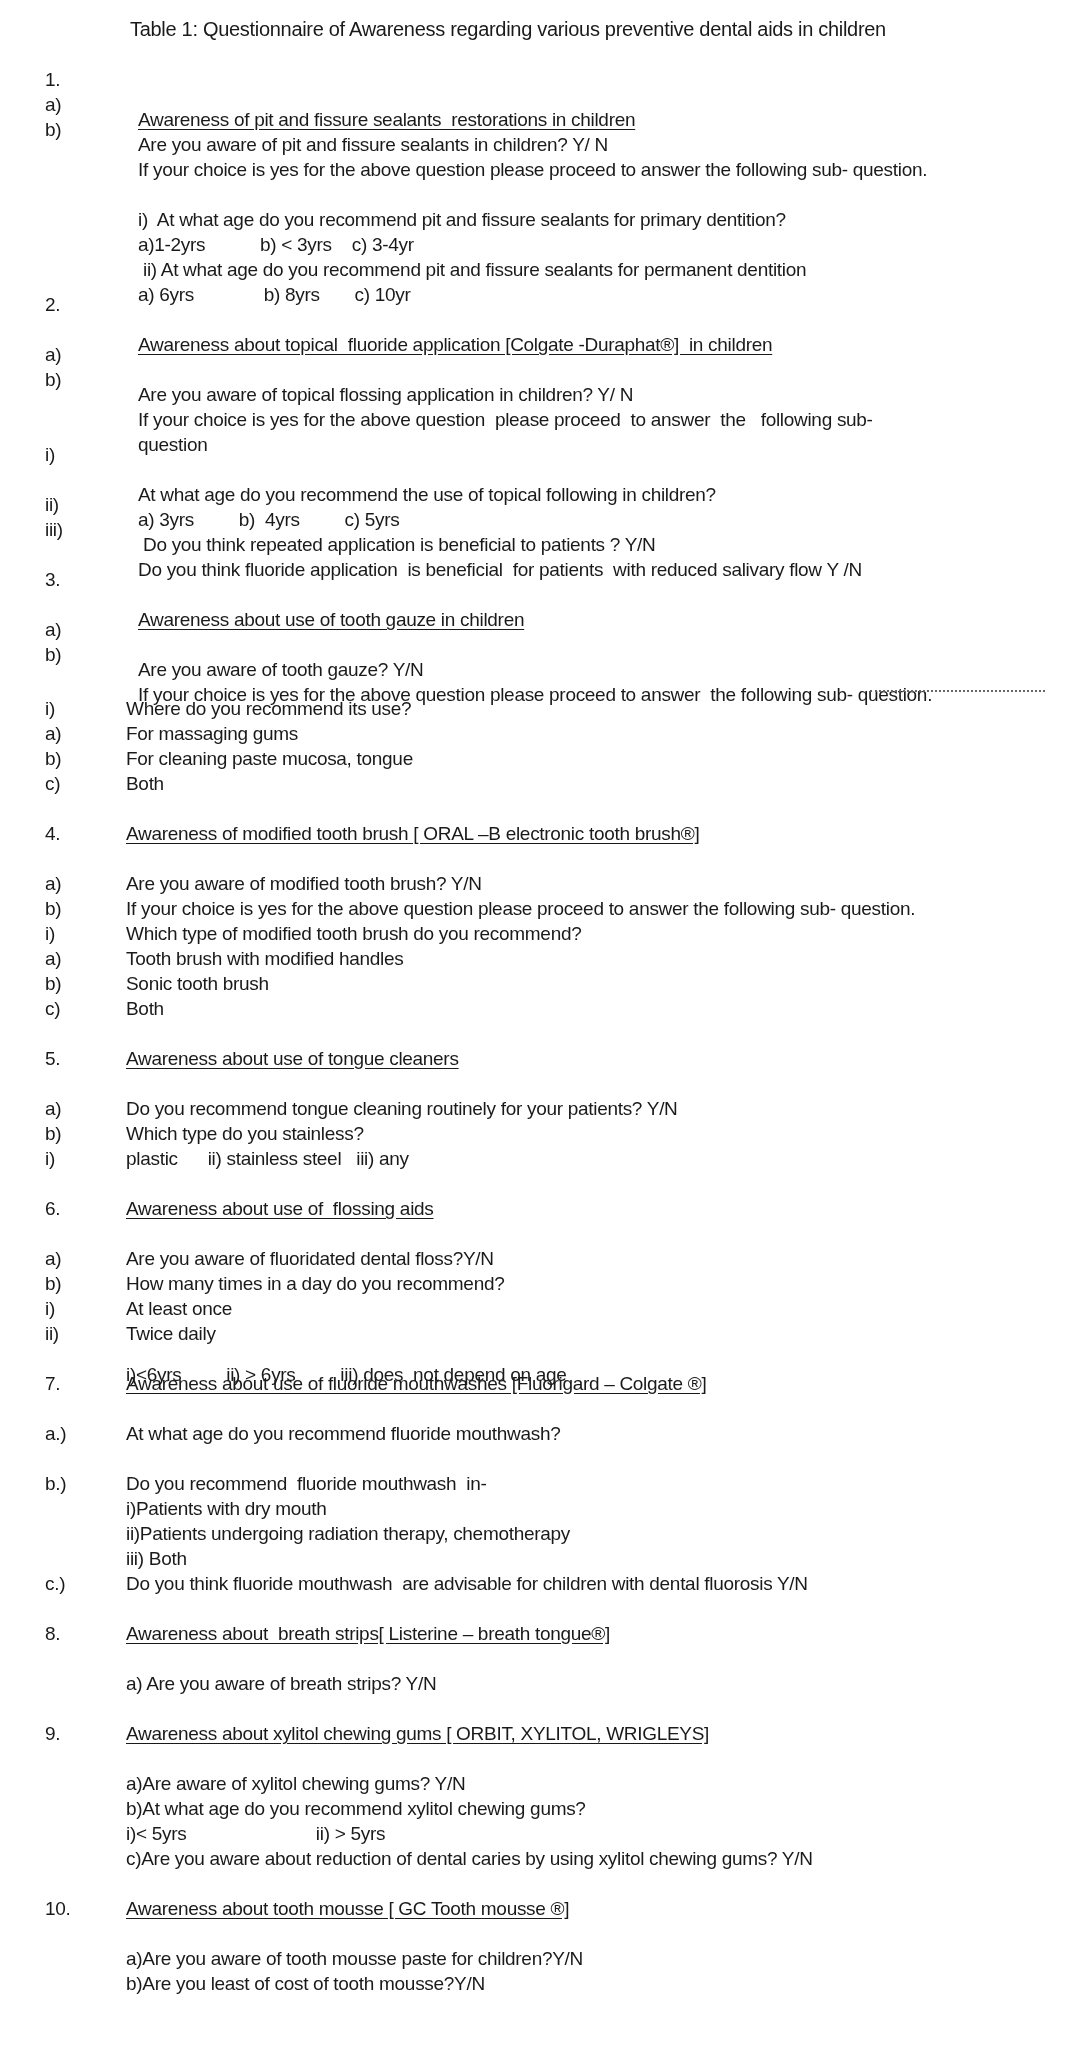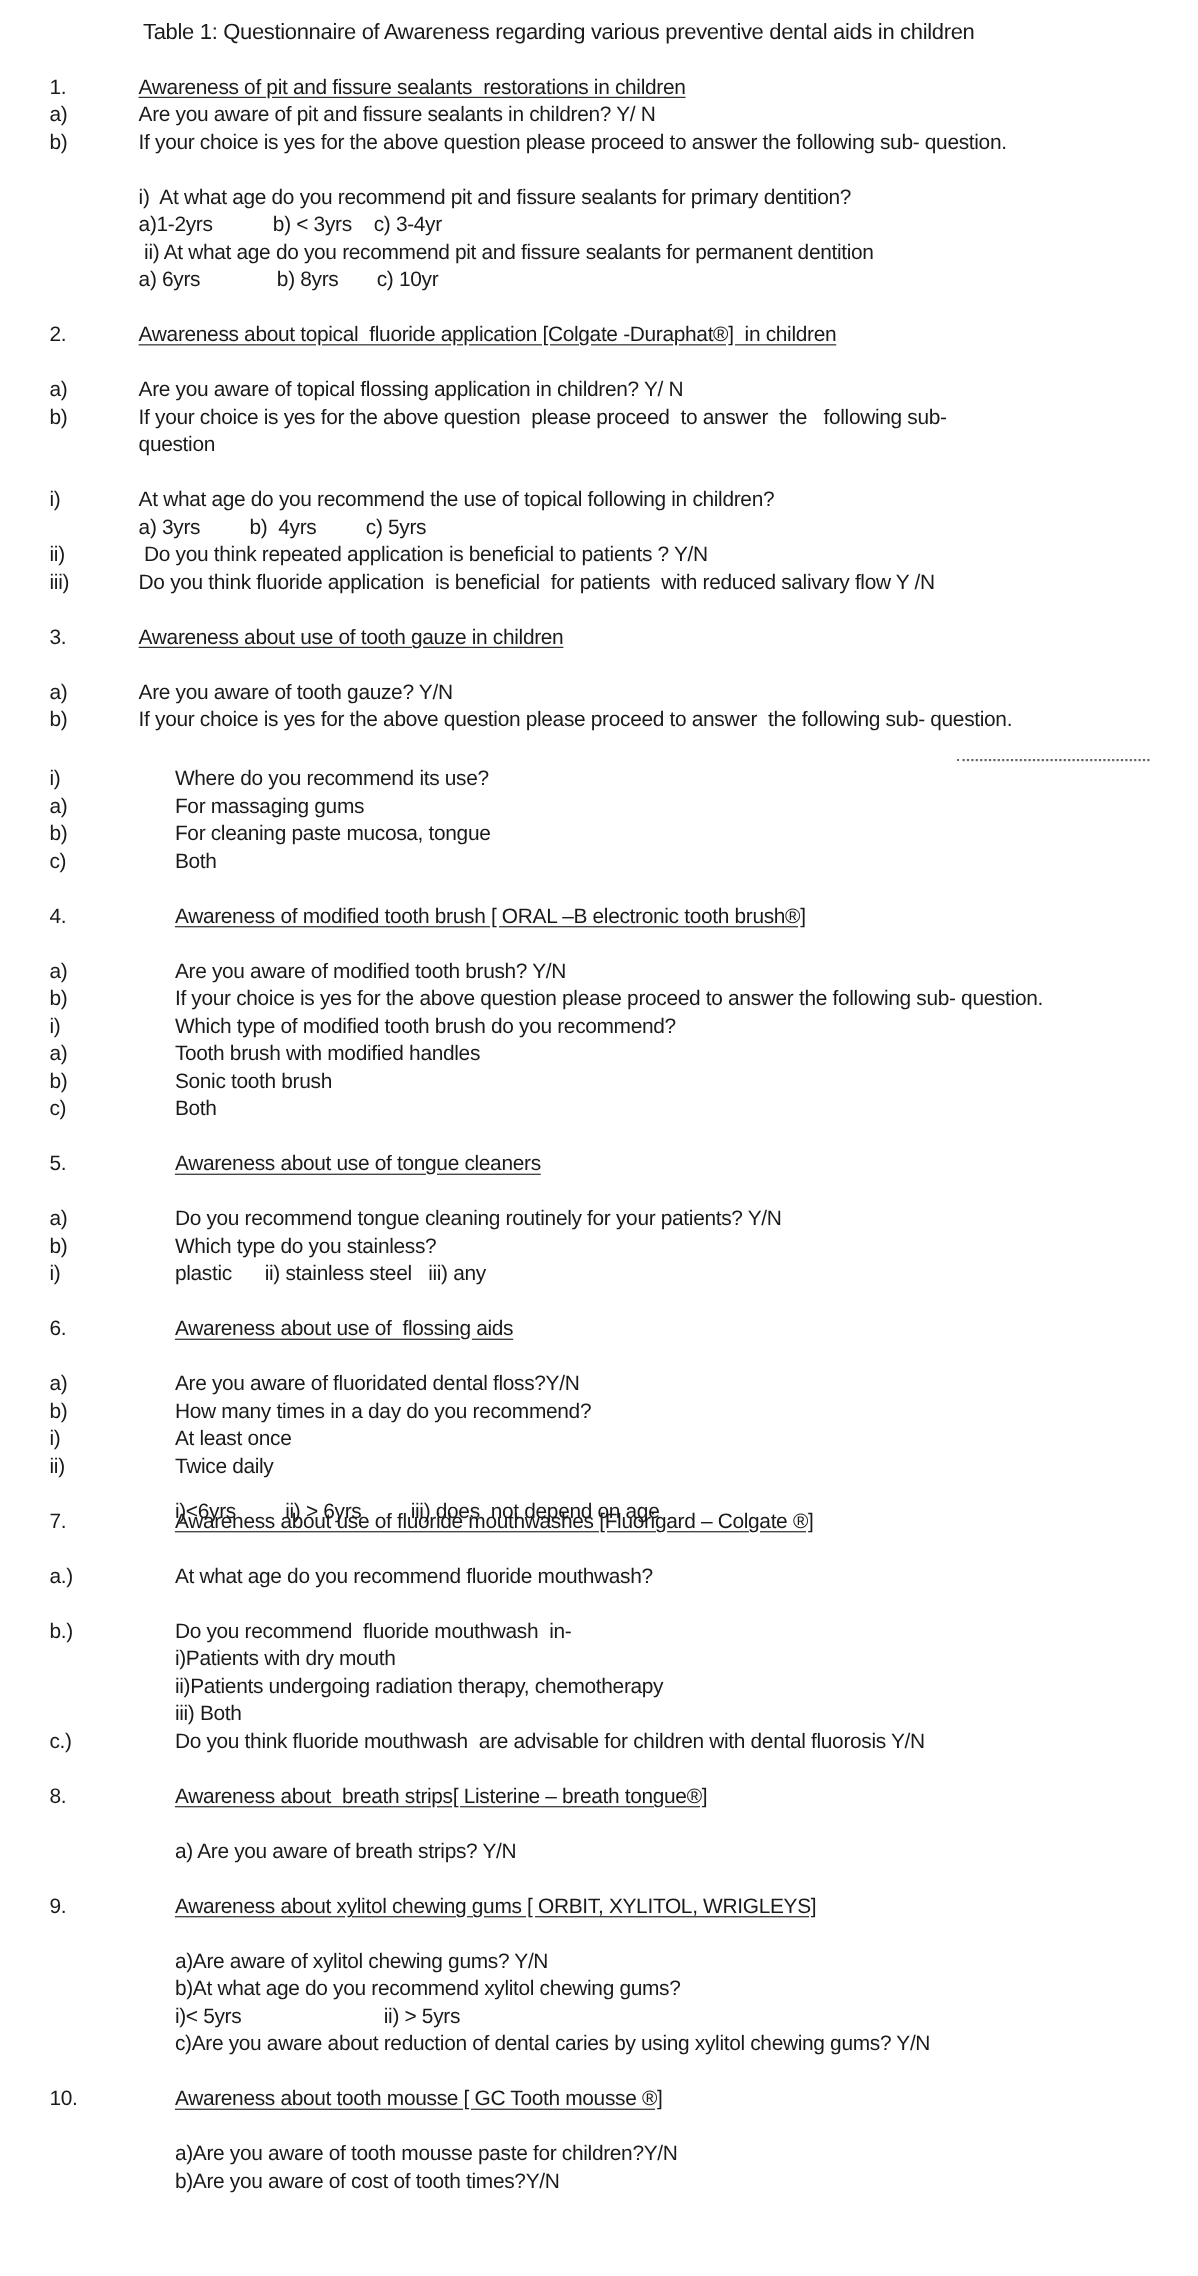--- a/index.html
+++ b/index.html
@@ -1,22 +1,22 @@
 <!DOCTYPE html>
 <html><head>
 <meta charset="utf-8">
 <style>
   html, body { margin:0; padding:0; background:#ffffff; }
   body { width:1089px; height:2069px; position:relative; overflow:hidden;
          font-family:"Liberation Sans Narrow","Liberation Sans", sans-serif; color:#1a1a1a; }
   .ln { position:absolute; font-size:19px; line-height:22px; white-space:pre; letter-spacing:-0.3px; }
   .title { left:130px; top:18px; font-size:20px; }
   .lbl { left:45px; }
-  .txt { left:126px; }
-  .txt2 { left:126px;margin-left:33px; }
+  .txt { left:138px;margin-top:40px; }
+  .txt2 { left:126px; }
   .u { text-decoration:underline; text-underline-offset:3px; }
   .artifact { position:absolute; left:870px; top:690px; width:175px; height:0; border-top:2px dotted #666; }
 </style>
 </head>
 <body>
 
 <div class="ln title">Table 1: Questionnaire of Awareness regarding various preventive dental aids in children</div>
 
 <div class="ln lbl" style="top:69px">1.</div>
 <div class="ln txt u" style="top:69px">Awareness of pit and fissure sealants  restorations in children</div>
@@ -115,13 +115,13 @@
 <div class="ln lbl" style="top:1723px">9.</div>
 <div class="ln txt2 u" style="top:1723px">Awareness about xylitol chewing gums [ ORBIT, XYLITOL, WRIGLEYS]</div>
 <div class="ln txt2" style="top:1773px">a)Are aware of xylitol chewing gums? Y/N</div>
 <div class="ln txt2" style="top:1798px">b)At what age do you recommend xylitol chewing gums?</div>
 <div class="ln txt2" style="top:1823px">i)&lt; 5yrs                          ii) &gt; 5yrs</div>
 <div class="ln txt2" style="top:1848px">c)Are you aware about reduction of dental caries by using xylitol chewing gums? Y/N</div>
 
 <div class="ln lbl" style="top:1898px">10.</div>
 <div class="ln txt2 u" style="top:1898px">Awareness about tooth mousse [ GC Tooth mousse ®]</div>
 <div class="ln txt2" style="top:1948px">a)Are you aware of tooth mousse paste for children?Y/N</div>
-<div class="ln txt2" style="top:1973px">b)Are you aware of cost of tooth times?Y/N</div>
+<div class="ln txt2" style="top:1973px">b)Are you least of cost of tooth mousse?Y/N</div>
 
 </body></html>

